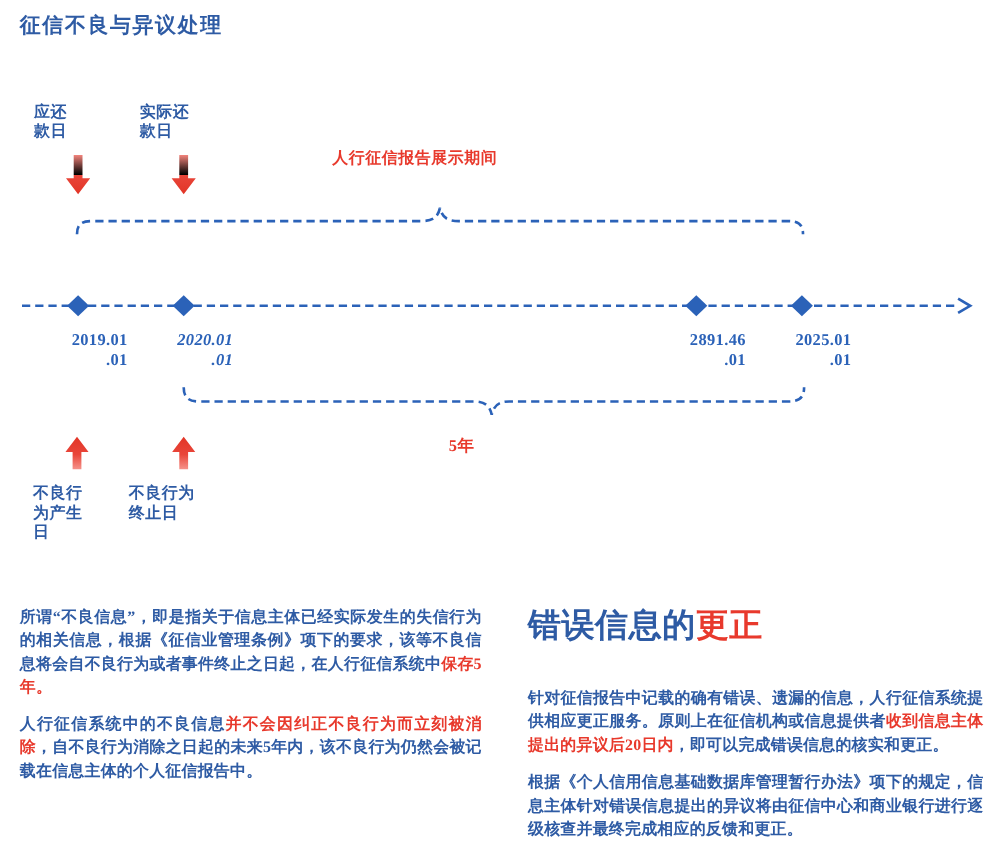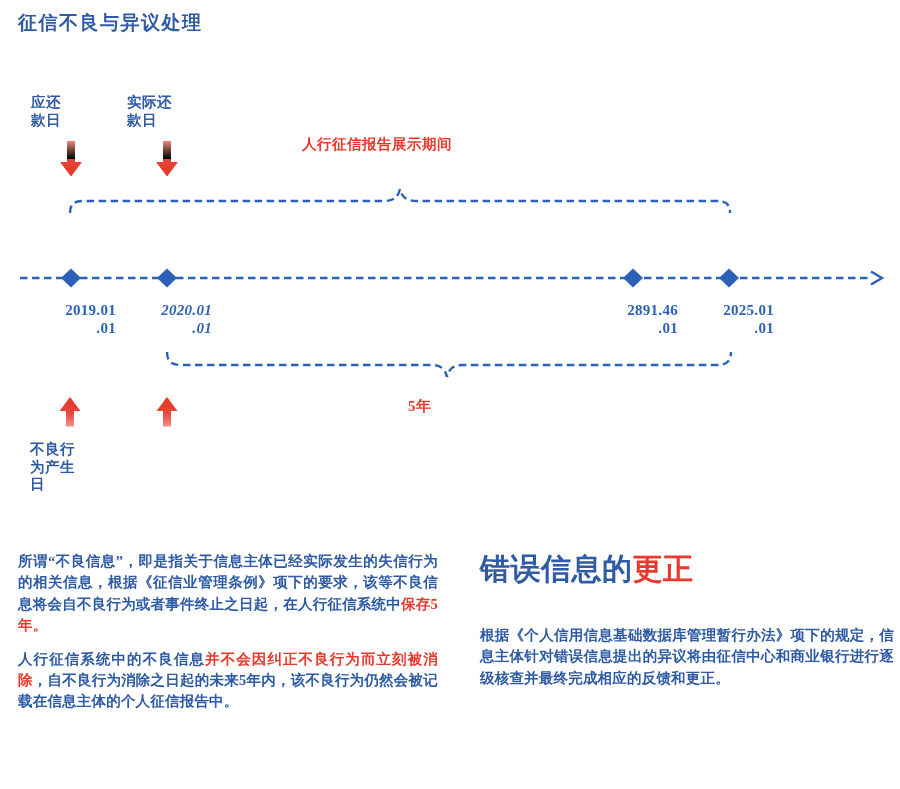--- a/index.html
+++ b/index.html
@@ -106,24 +106,27 @@
   <div class="date-lbl" style="left:588px;">2891.46
 .01</div>
   <div class="date-lbl" style="left:684px;">2025.01
 .01</div>
 
   <div class="lbl red" style="left:408px;top:398px;width:80px;font-size:15px;">5年</div>
 
   <div class="lbl" style="left:30px;top:441px;width:80px;">不良行
 为产生
 日</div>
+  <div class="lbl" style="left:117px;top:441px;width:100px;">不良行为
+终止日</div>
 
   <div class="col left">
     <p><span>所谓“不良信息”，即是指关于信息主体已经实际发生的失信行为的相关信息，根据《征信业管理条例》项下的要求，该等不良信息将会自不良行为或者事件终止之日起，在人行征信系统中</span><span class="red">保存5年。</span><span></span></p>
     <p><span>人行征信系统中的不良信息</span><span class="red">并不会因纠正不良行为而立刻被消除</span><span>，自不良行为消除之日起的未来5年内，该不良行为仍然会被记载在信息主体的个人征信报告中。</span></p>
   </div>
 
   <div class="col right">
     <h2><span>错误信息的</span><span class="red">更正</span></h2>
+    <p><span>针对征信报告中记载的确有错误、遗漏的信息，人行征信系统提供相应更正服务。原则上在征信机构或信息提供者</span><span class="red">收到信息主体提出的异议后20日内</span><span>，即可以完成错误信息的核实和更正。</span></p>
     <p><span>根据《个人信用信息基础数据库管理暂行办法》项下的规定，信息主体针对错误信息提出的异议将由征信中心和商业银行进行逐级核查并最终完成相应的反馈和更正。</span><span class="red"></span><span></span></p>
   </div>
 
 </div>
 
 </body></html>

